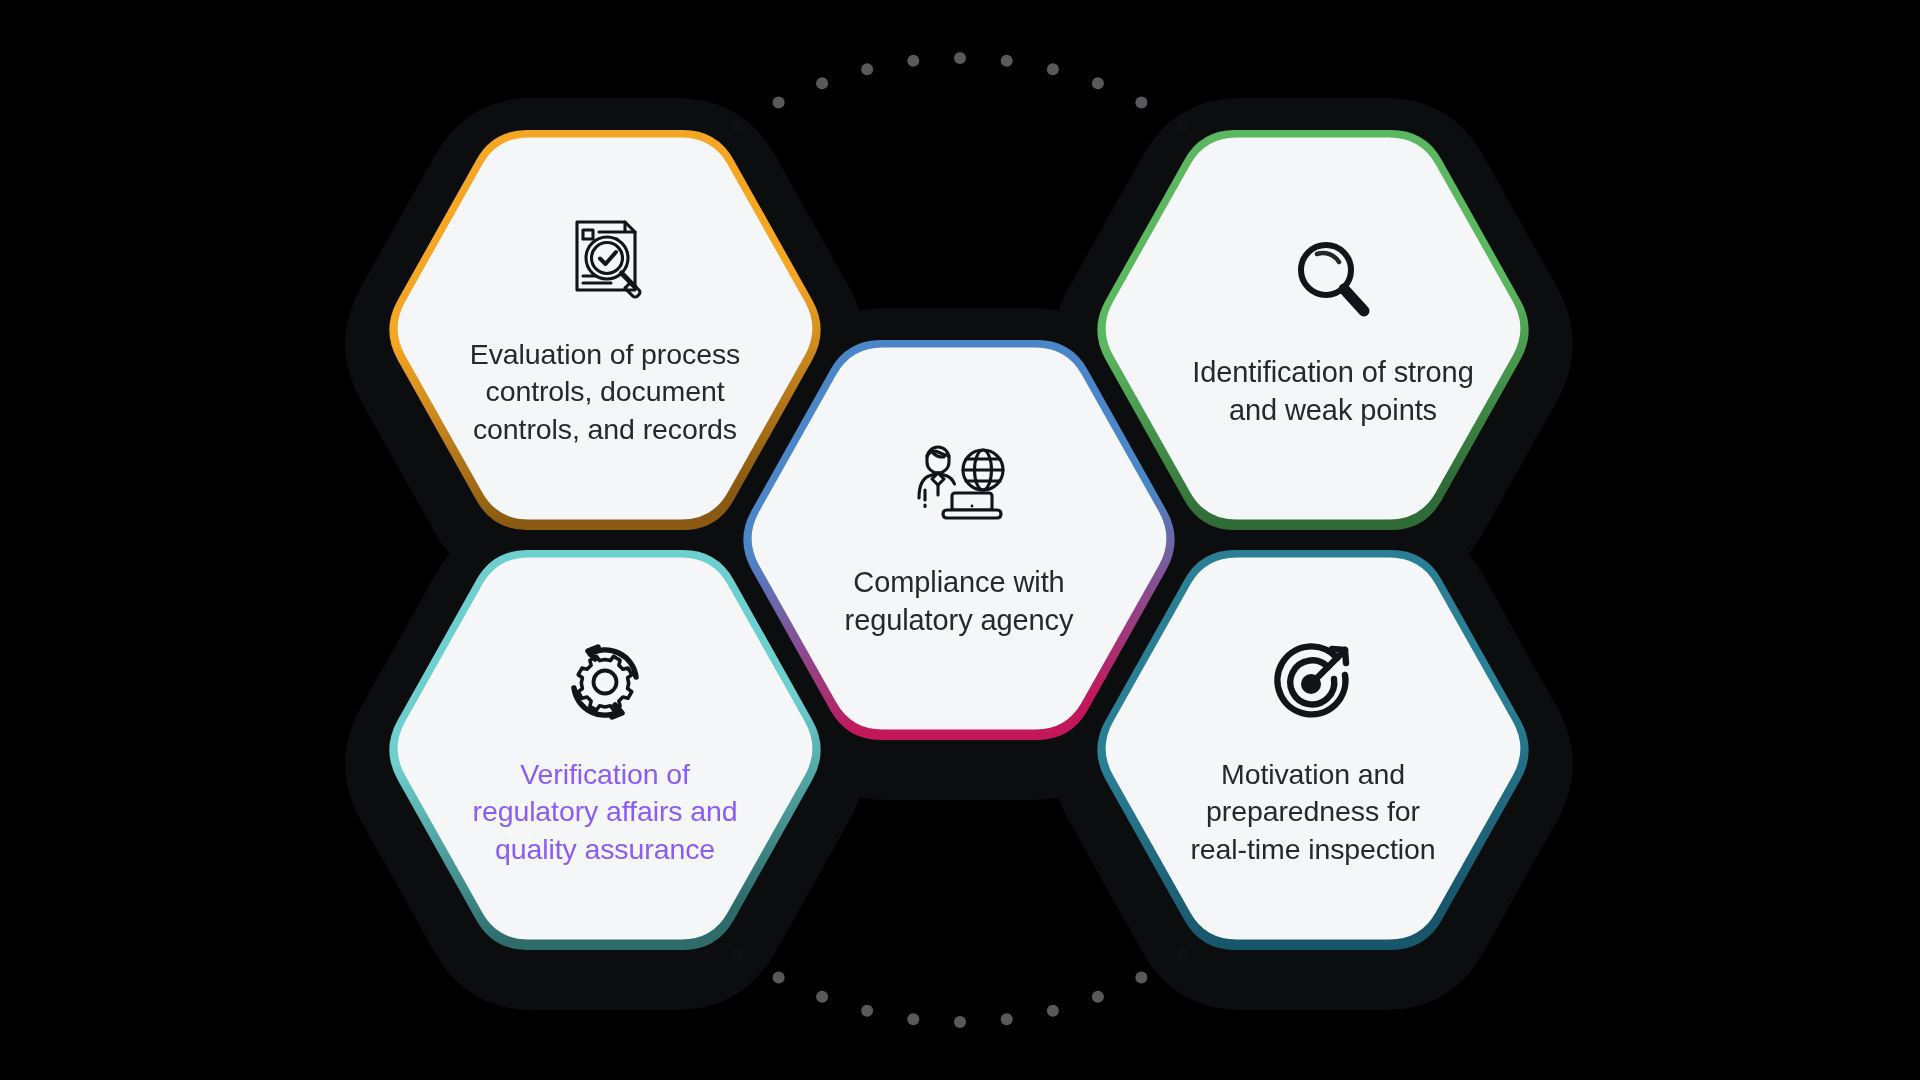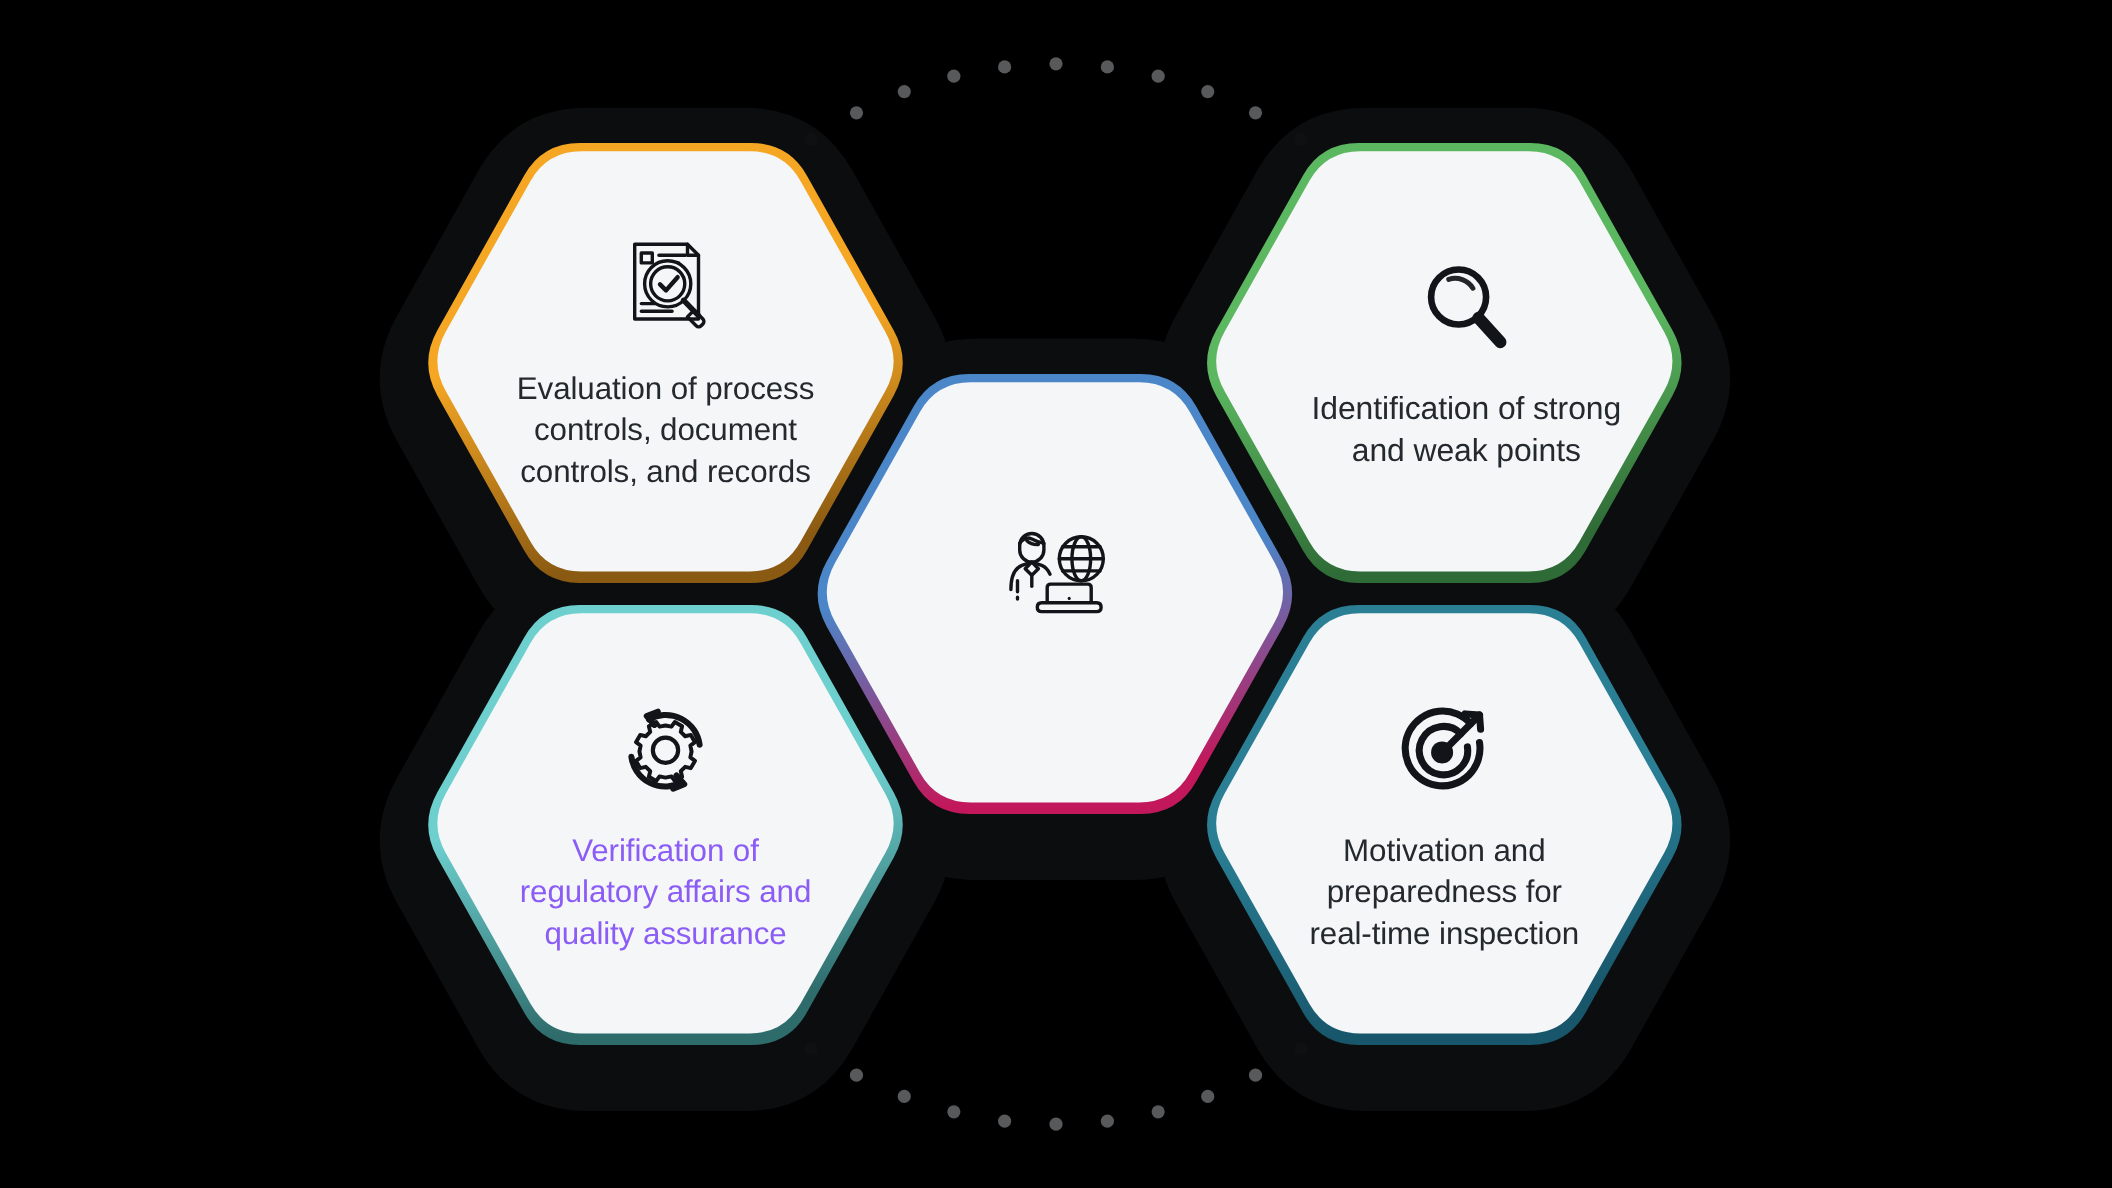--- a/index.html
+++ b/index.html
@@ -262,16 +262,18 @@
       <path d="M33 45 v10"></path>
       <path d="M20 50 v10 M20 65 v1.5"></path>
       <circle cx="78" cy="30" r="20"></circle>
       <ellipse cx="78" cy="30" rx="8.5" ry="20"></ellipse>
       <path d="M58 30 H98 M61 19 H95 M61 41 H95"></path>
       <path d="M47 70 h40 v-14 a3 3 0 0 0 -3 -3 H50 a3 3 0 0 0 -3 3 Z" fill="#f4f6f8"></path>
       <circle cx="67" cy="66" r="1.4" fill="#111418" stroke="none"></circle>
       <path d="M38 74 q0 -4 4 -4 h50 q4 0 4 4 q0 4 -4 4 H42 q-4 0 -4 -4 Z" fill="#f4f6f8"></path>
     </svg>
         </div>
+        <div class="hex-label lbl-29" style="color: rgb(36, 41, 46);">Compliance with
+regulatory agency</div>
       </div>
     </div>
 
 </div>
 
 </body></html>

